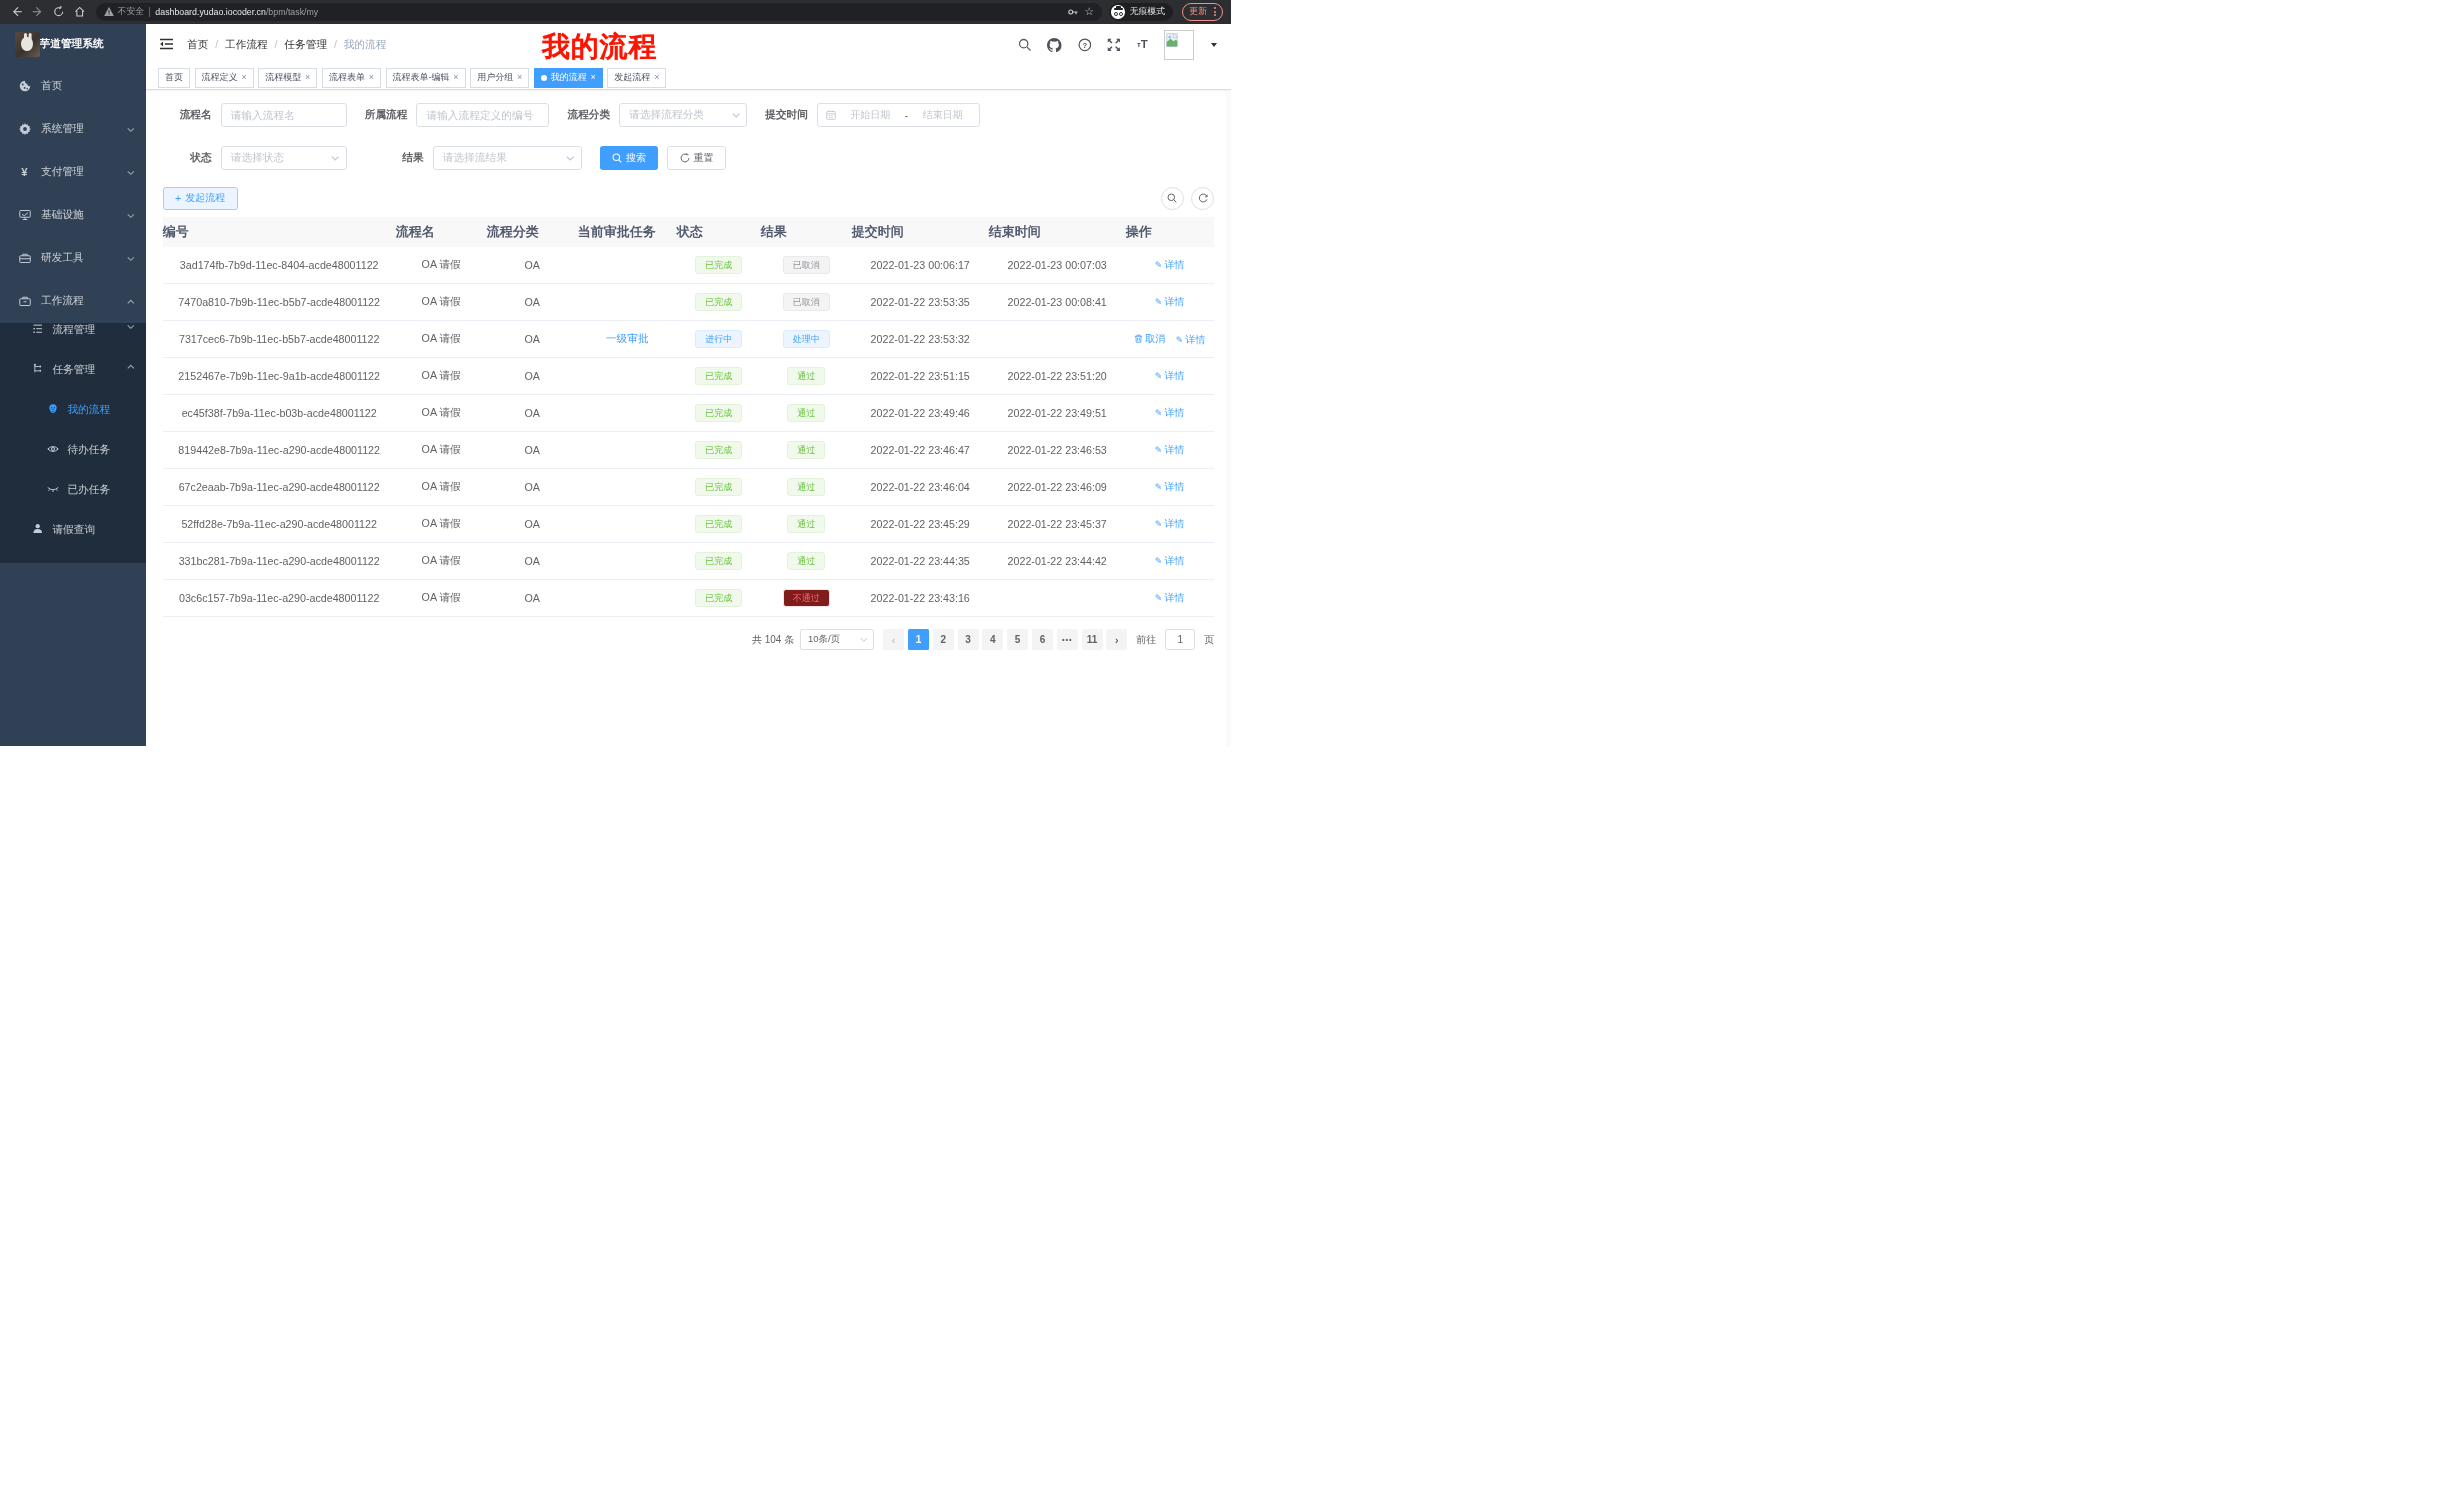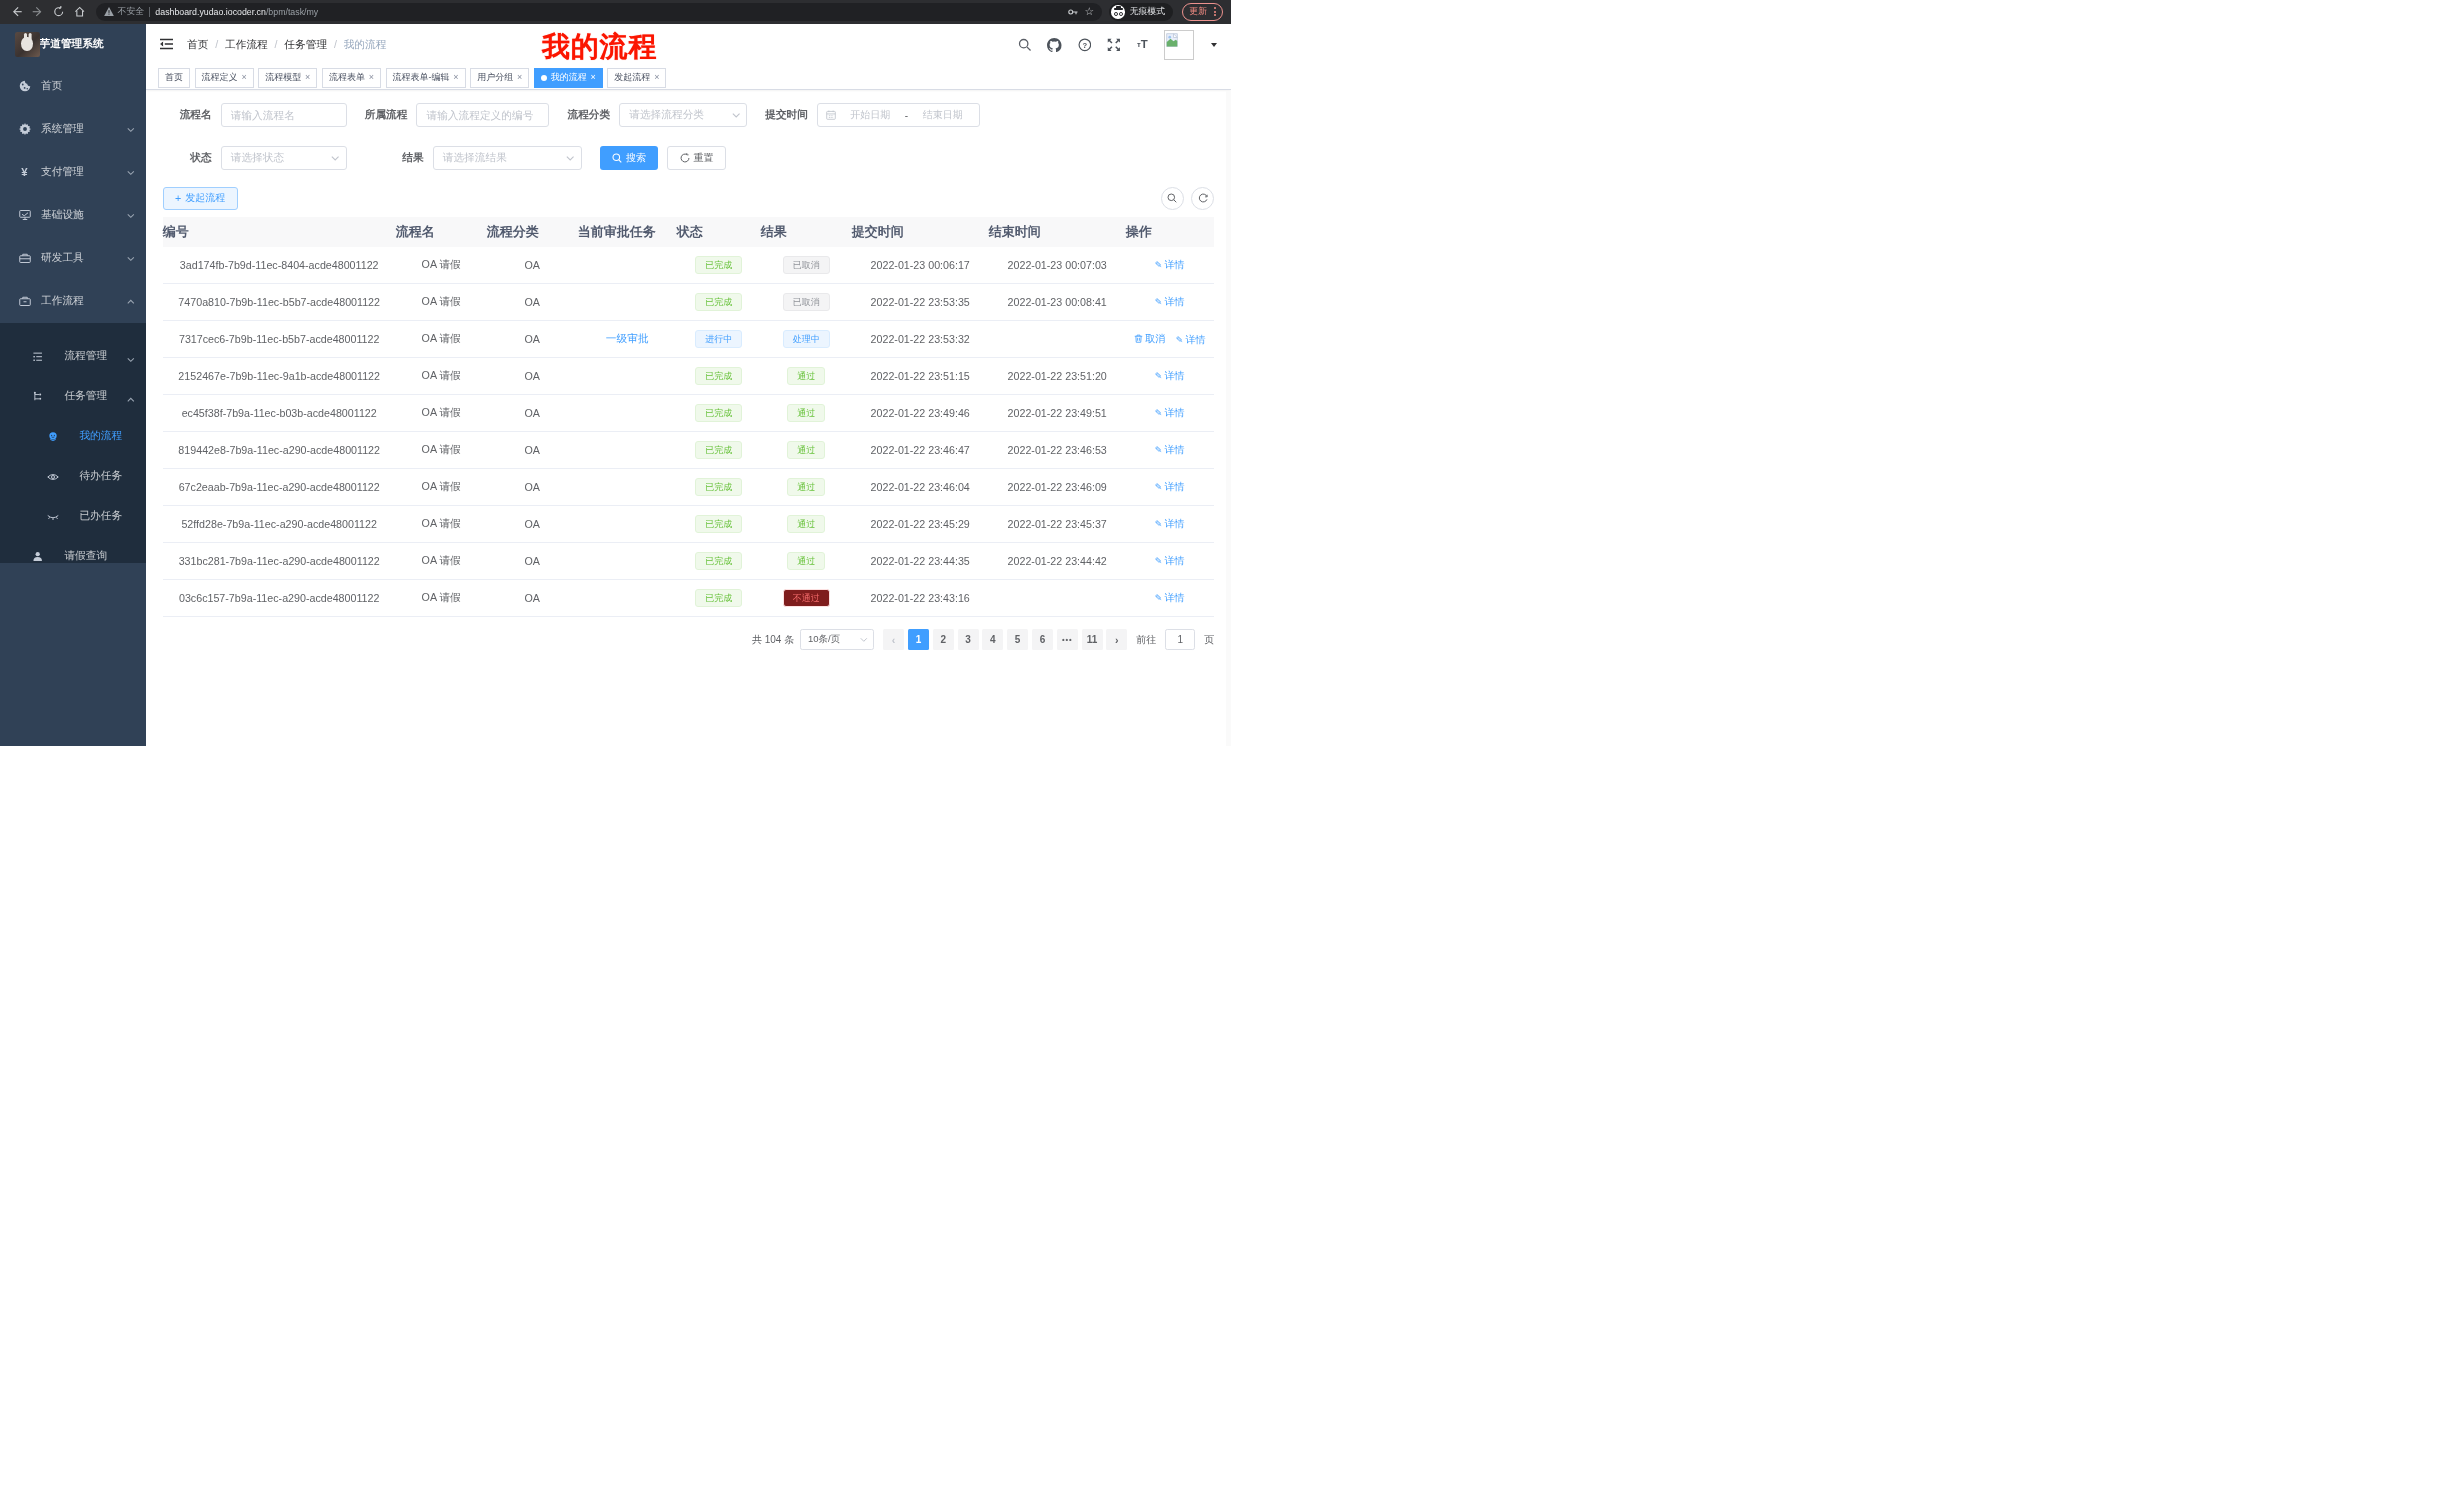--- a/index.html
+++ b/index.html
@@ -32,21 +32,21 @@
   .logo-row { height:41px; display:flex; align-items:center; padding-left:14.5px; }
   .logo-img { width:25px; height:25px; border-radius:2.3px; background:linear-gradient(135deg,#5a4a42 0%,#3a3230 55%,#6e5a4e 100%); position:relative; overflow:hidden; }
   .logo-img:before { content:""; position:absolute; left:6.8px; top:5.3px; width:11.4px; height:14.5px; background:#e8e4e0; border-radius:45% 45% 50% 50%; }
   .logo-img:after { content:""; position:absolute; left:9px; top:1.5px; width:3px; height:6.8px; background:#e8e4e0; border-radius:1.5px; box-shadow:4.6px 0 0 #e8e4e0; }
   .app-title { color:#fff; font-size:10.7px; font-weight:700; }
   .menu-item { height:43px; display:flex; align-items:center; padding-left:18px; font-size:10.7px; position:relative; cursor:pointer; }
   .menu-item .mi { width:13px; height:13px; margin-right:10px; display:flex; align-items:center; justify-content:center; color:#c4ccd8; font-size:11.4px; flex:0 0 auto; }
   .chev { position:absolute; right:12px; width:6.8px; height:6.8px; }
   .chev svg { display:block; }
   .submenu { background:#1f2d3d; }
-  .sub-item { height:40px; display:flex; align-items:flex-end; font-size:10.7px; position:relative; cursor:pointer;gap:12px; }
+  .sub-item { height:40px; display:flex; align-items:flex-start; font-size:10.7px; position:relative; cursor:pointer; }
   .sub-item.l2 { padding-left:32px; }
   .sub-item.l3 { padding-left:47px; }
   .sub-item .mi { width:12px; height:12px; margin-right:8.4px; display:flex; align-items:center; justify-content:center; color:#c4ccd8; flex:0 0 auto; }
   .sub-item.active { color:#409eff; }
   .sub-item.active .mi { color:#409eff; }
 
   .main { flex:1; display:flex; flex-direction:column; background:#fff; position:relative; min-width:0; }
   .edge-scroll { position:absolute; right:0; top:67px; bottom:0; width:4.6px; background:#fafafa; }
 
   

